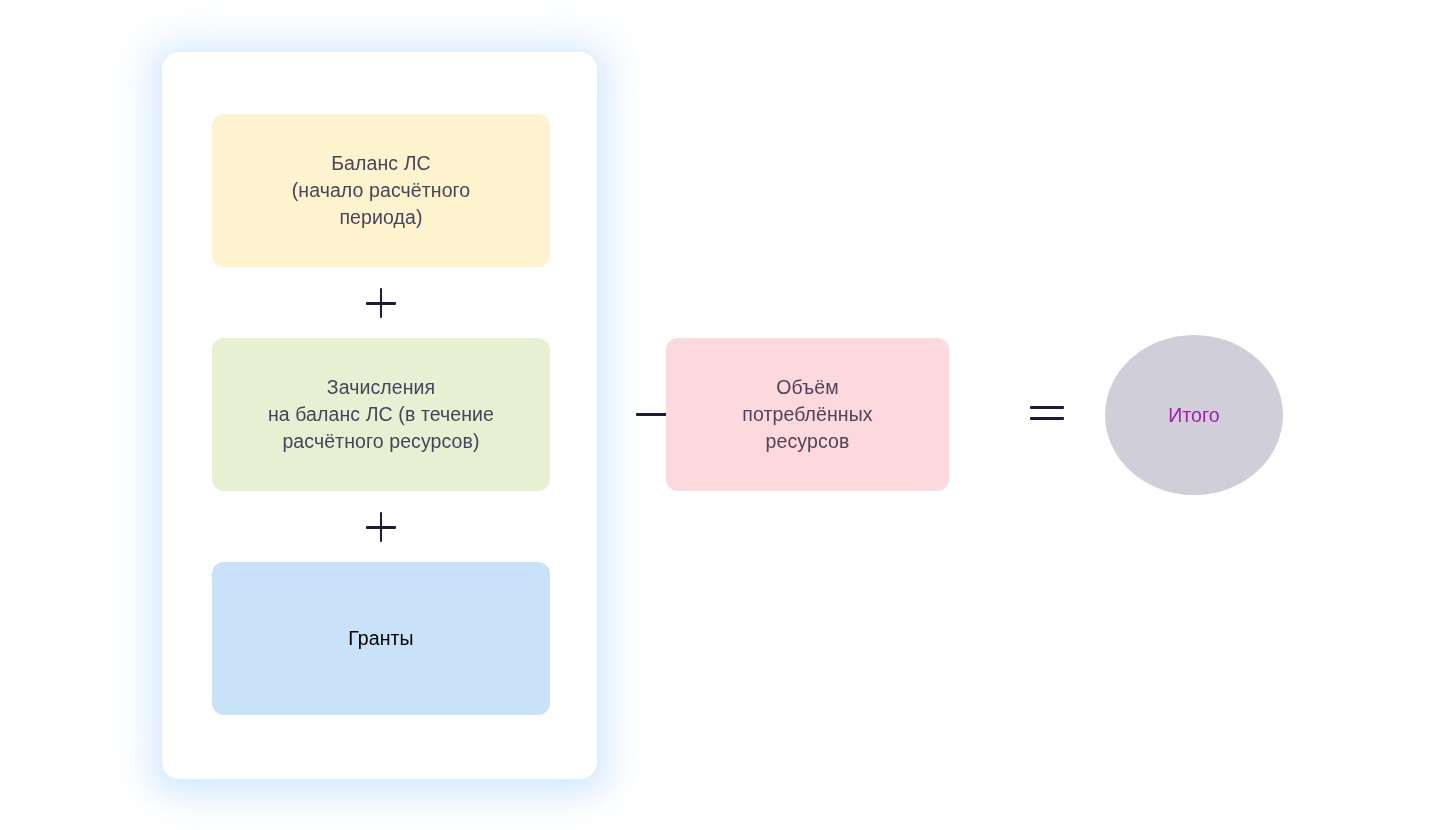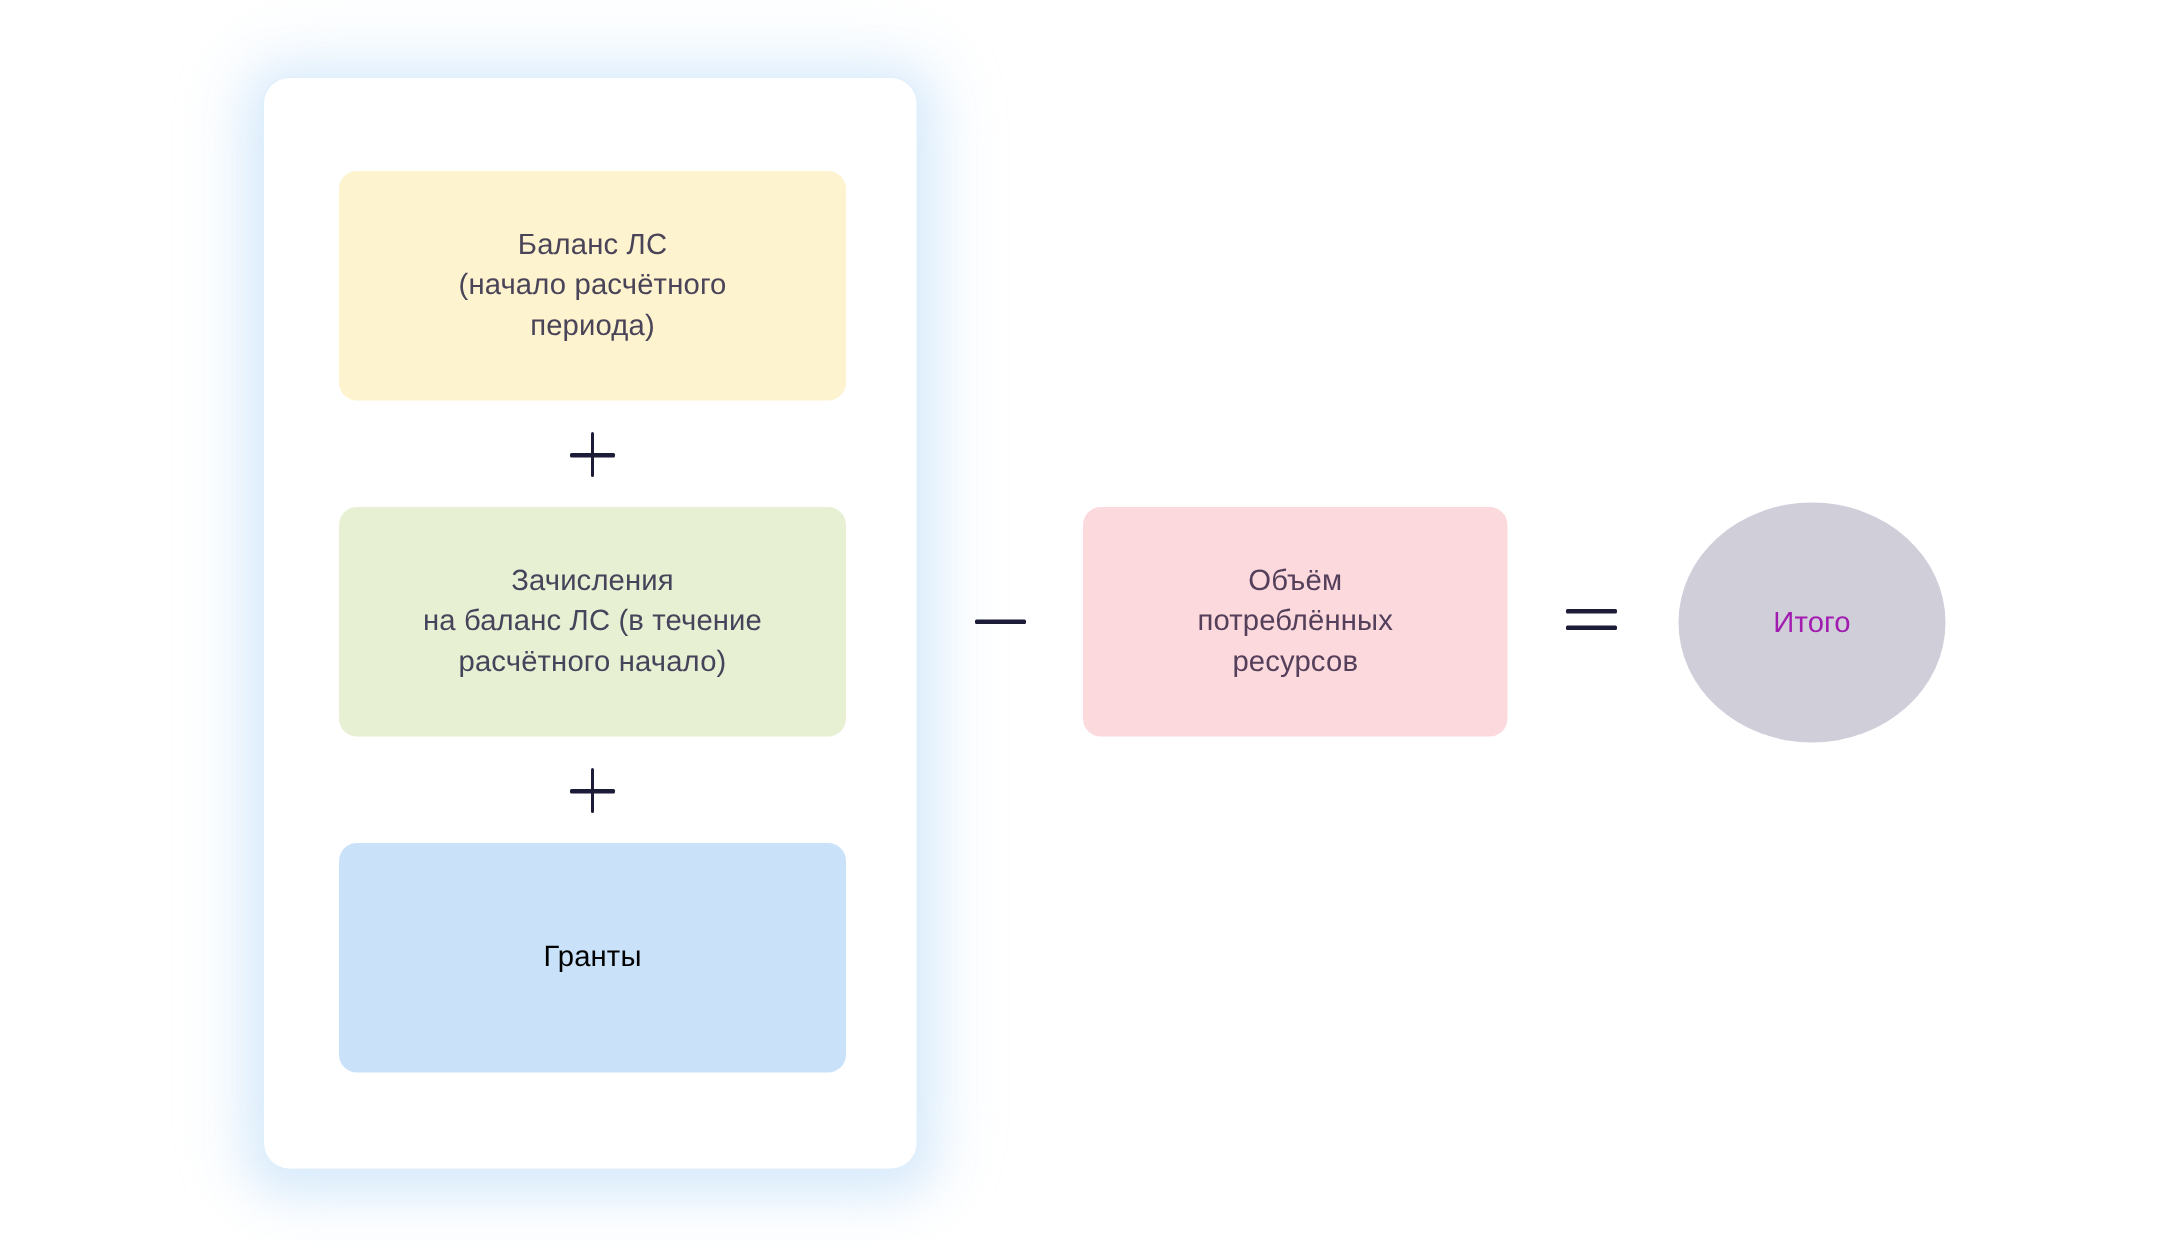--- a/index.html
+++ b/index.html
@@ -15,21 +15,20 @@
     background: #ffffff;
     font-family: "Liberation Sans", "DejaVu Sans", sans-serif;
     position: relative;
   }
 
   #diagram-root {
     position: relative;
     width: 1328px;
     height: 830px;
     background: #ffffff;
-    margin-left: 14px;
   }
 
   
   .addend-card {
     position: absolute;
     left: 162px;
     top: 52px;
     width: 435px;
     height: 727px;
     background: #ffffff;
@@ -76,21 +75,21 @@
   .node-grants {
     left: 212px;
     top: 562px;
     width: 338px;
     height: 153px;
     background: #c9e2fa;
     color: #000000;
   }
 
   .node-consumed {
-    left: 708px;
+    left: 666px;
     top: 338px;
     width: 283px;
     height: 153px;
     background: #fcd9dc;
     color: #55405c;
   }
 
   
   .node-total {
     position: absolute;
@@ -182,21 +181,21 @@
 (начало расчётного
 периода)</div>
 
   <div class="op op-plus op-plus-1">
     <span class="op-bar bar-h"></span>
     <span class="op-bar bar-v"></span>
   </div>
 
   <div class="node node-credits">Зачисления
 на баланс ЛС (в течение
-расчётного начало)</div>
+расчётного ресурсов)</div>
 
   <div class="op op-plus op-plus-2">
     <span class="op-bar bar-h"></span>
     <span class="op-bar bar-v"></span>
   </div>
 
   <div class="node node-grants">Гранты</div>
 
   <div class="op op-minus">
     <span class="op-bar bar-h"></span>

